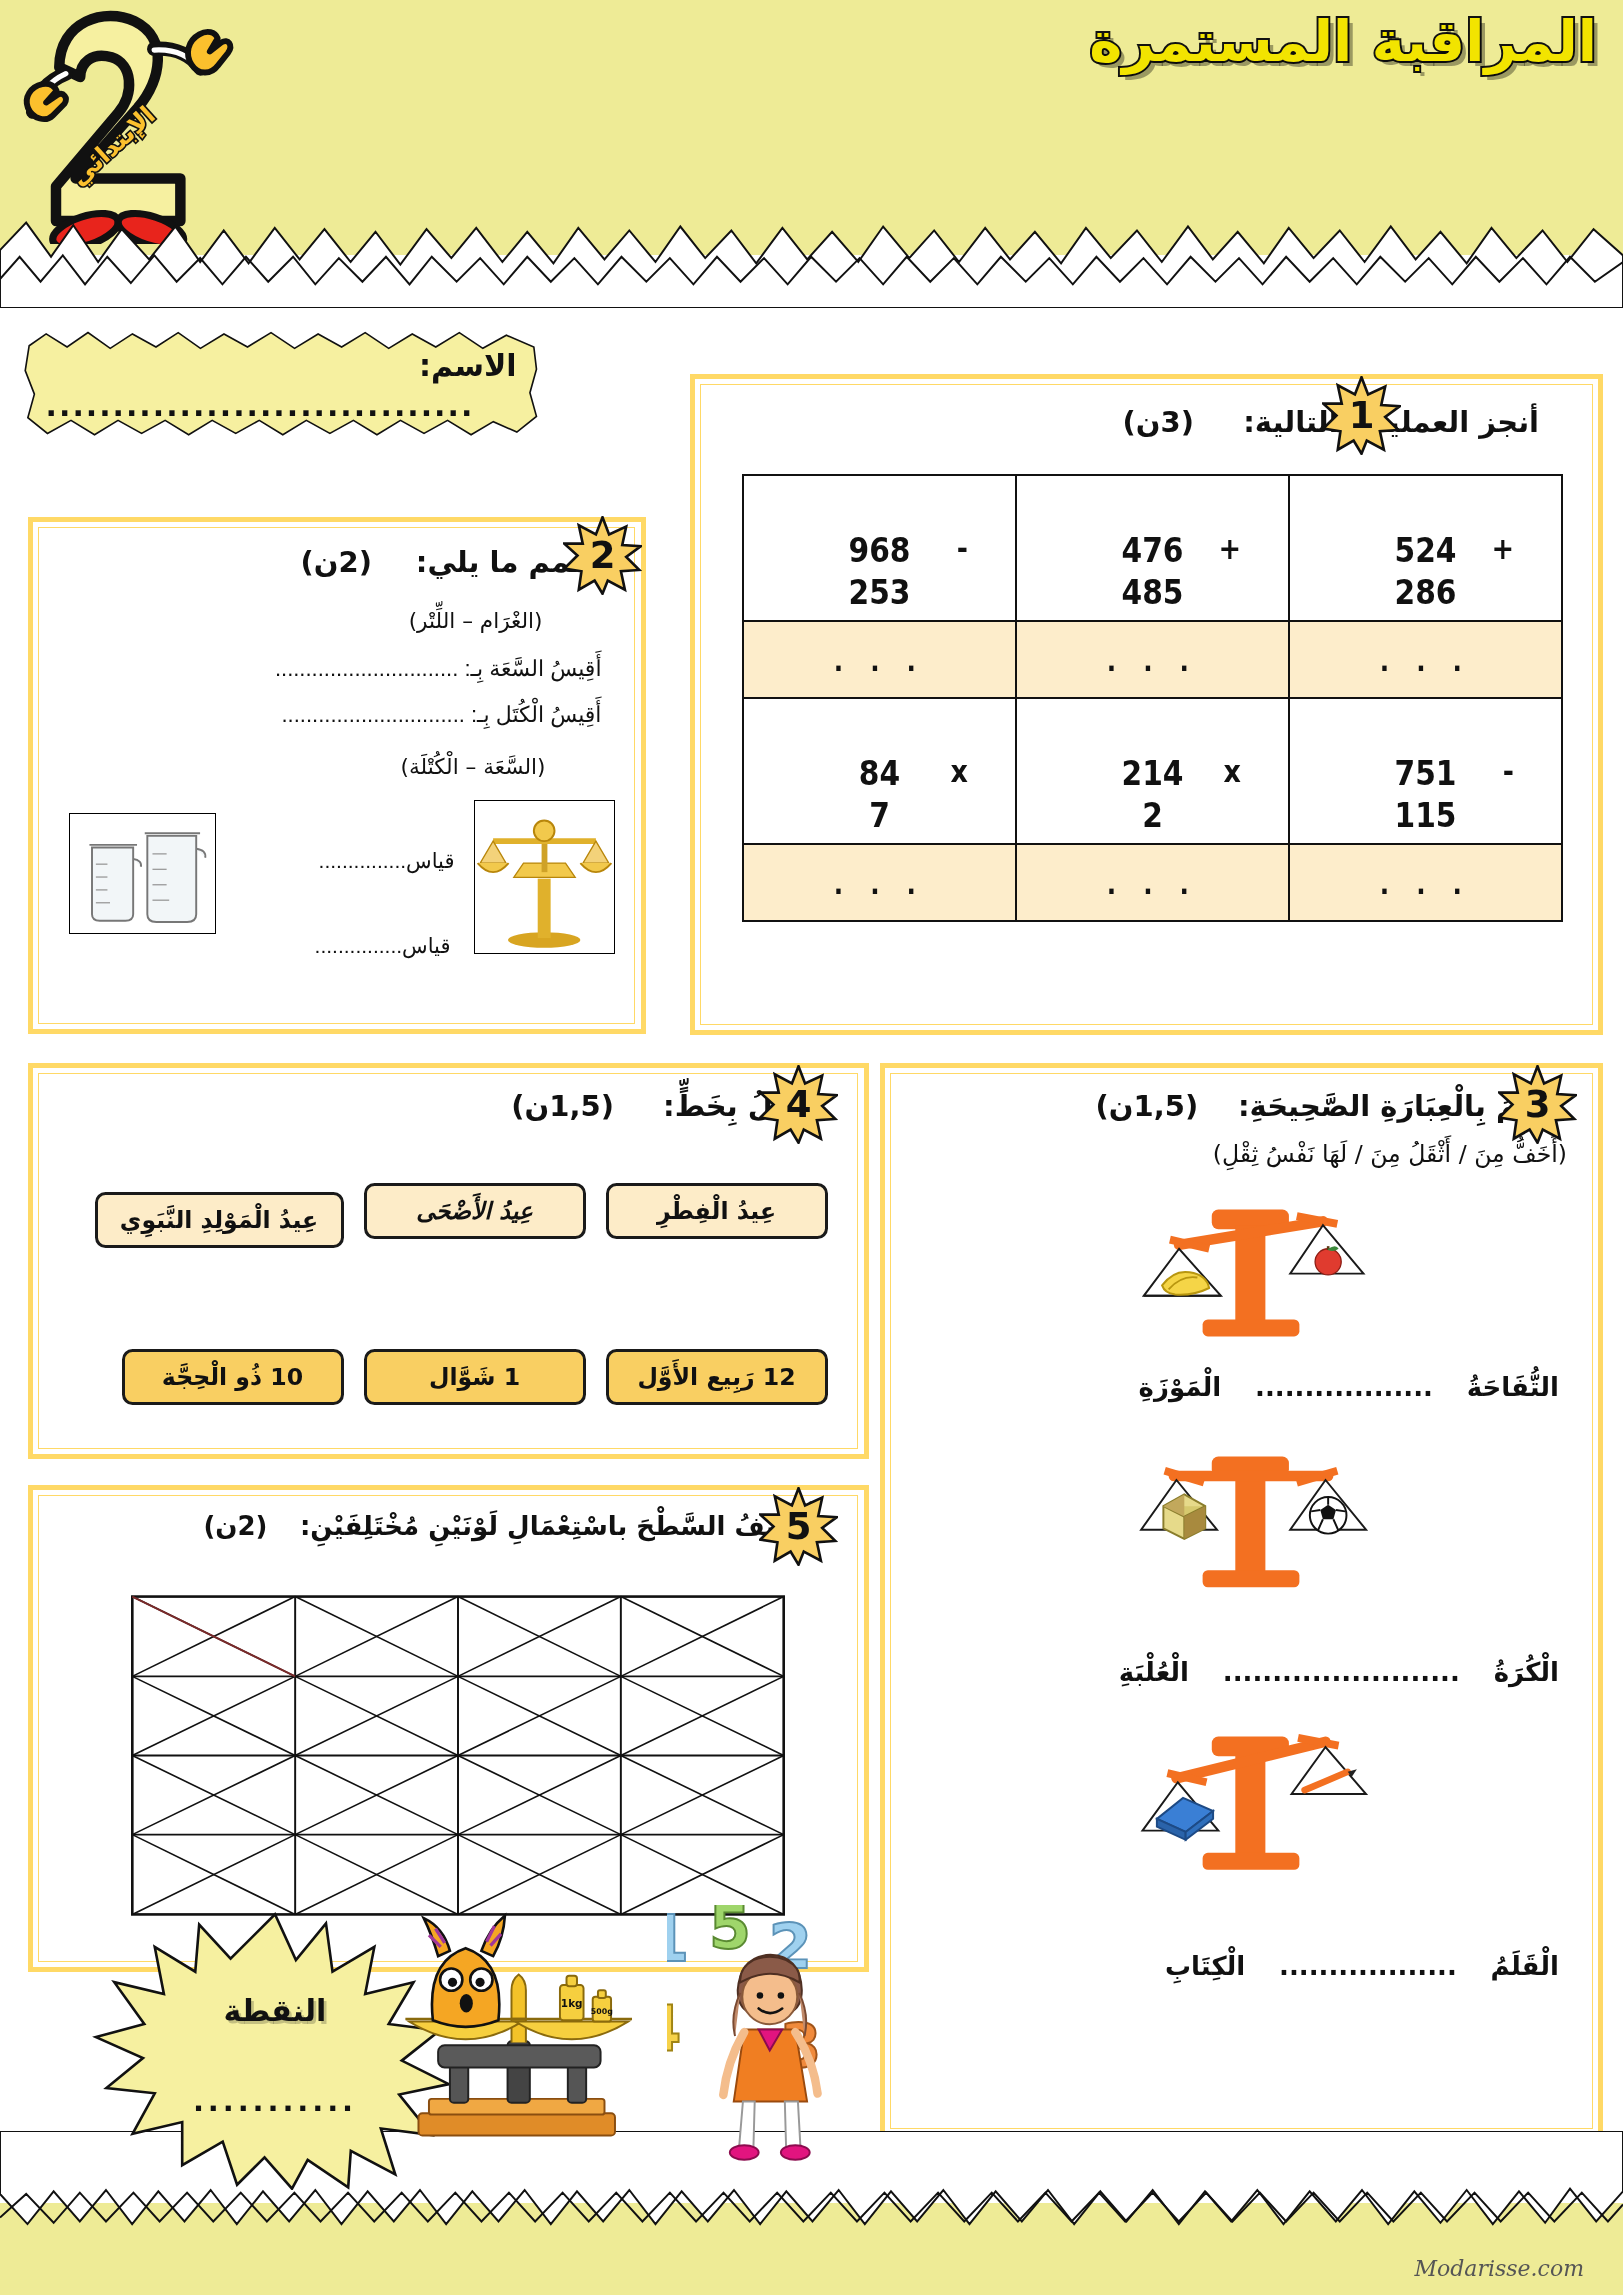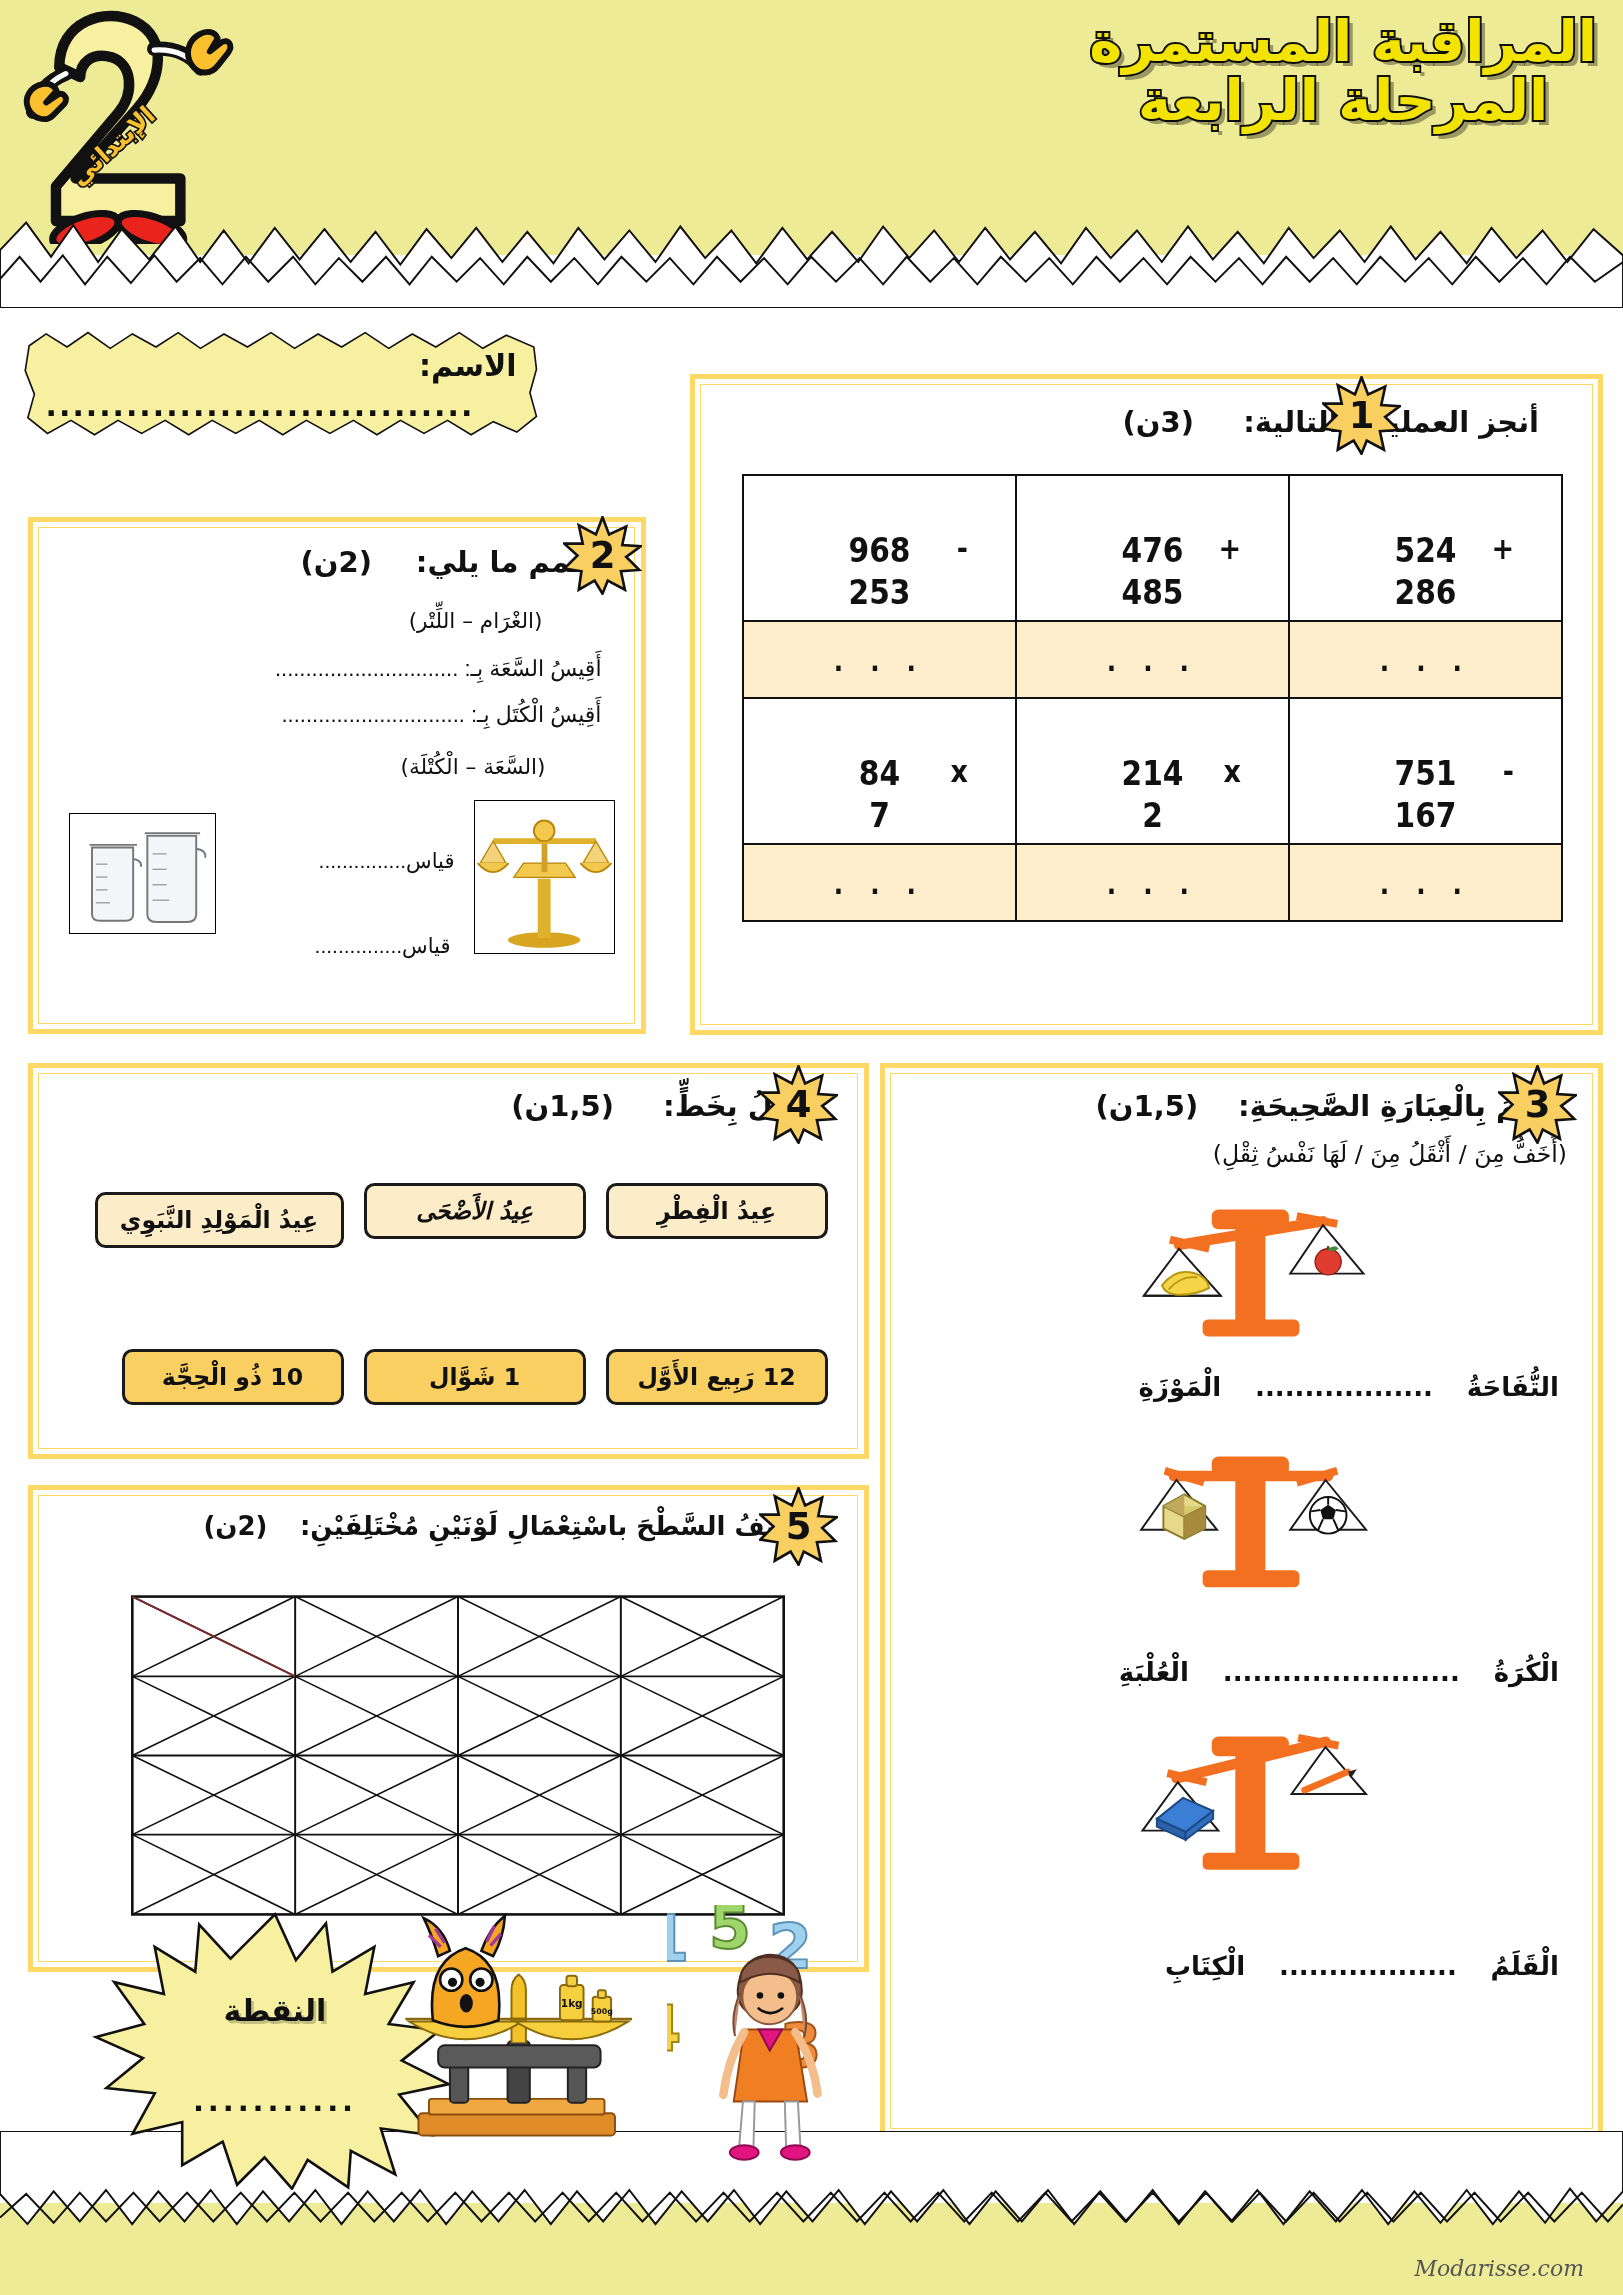--- a/index.html
+++ b/index.html
@@ -156,21 +156,20 @@
     position:absolute;right:39px;bottom:14.4px;
     font-family:"DejaVu Serif",serif;font-style:italic;font-size:22px;color:#555;
   }
 </style>
 </head>
 <body>
 
 <div class="banner">
   <div class="hdr-right">
     <div class="l1">المراقبة المستمرة</div>
-    <div class="l2">المرحلة الرابعة</div>
   </div>
 
   <svg class="logo2" viewBox="0 0 330 380">
     <g stroke="#111" stroke-width="16" fill="#f6f0a0" stroke-linejoin="round">
       <path d="M60 110 C60 40 130 18 175 40 C228 66 215 130 180 172 L85 280 L245 280 L245 345 L55 345 L55 292 L150 180 C175 150 172 105 140 95 C110 86 92 104 92 125 Z"></path>
     </g>
 
     <path d="M70 120 C40 132 26 152 20 178" stroke="#111" stroke-width="22" fill="none" stroke-linecap="round"></path>
     <path d="M70 120 C42 133 28 153 22 178" stroke="#fff" stroke-width="8" fill="none" stroke-linecap="round"></path>
     <g transform="translate(6,128)">
@@ -233,21 +232,21 @@
     </tr>
     <tr>
       <td class="anscell"><span class="dots3">. . .</span></td>
       <td class="anscell"><span class="dots3">. . .</span></td>
       <td class="anscell"><span class="dots3">. . .</span></td>
     </tr>
     <tr>
       <td class="opcell">
         <div class="op-a">751</div>
         <div class="op-sign">-</div>
-        <div class="op-b">167</div>
+        <div class="op-b">115</div>
       </td>
       <td class="opcell">
         <div class="op-a">214</div>
         <div class="op-sign">x</div>
         <div class="op-b">2</div>
       </td>
       <td class="opcell">
         <div class="op-a">84</div>
         <div class="op-sign">x</div>
         <div class="op-b">7</div>

